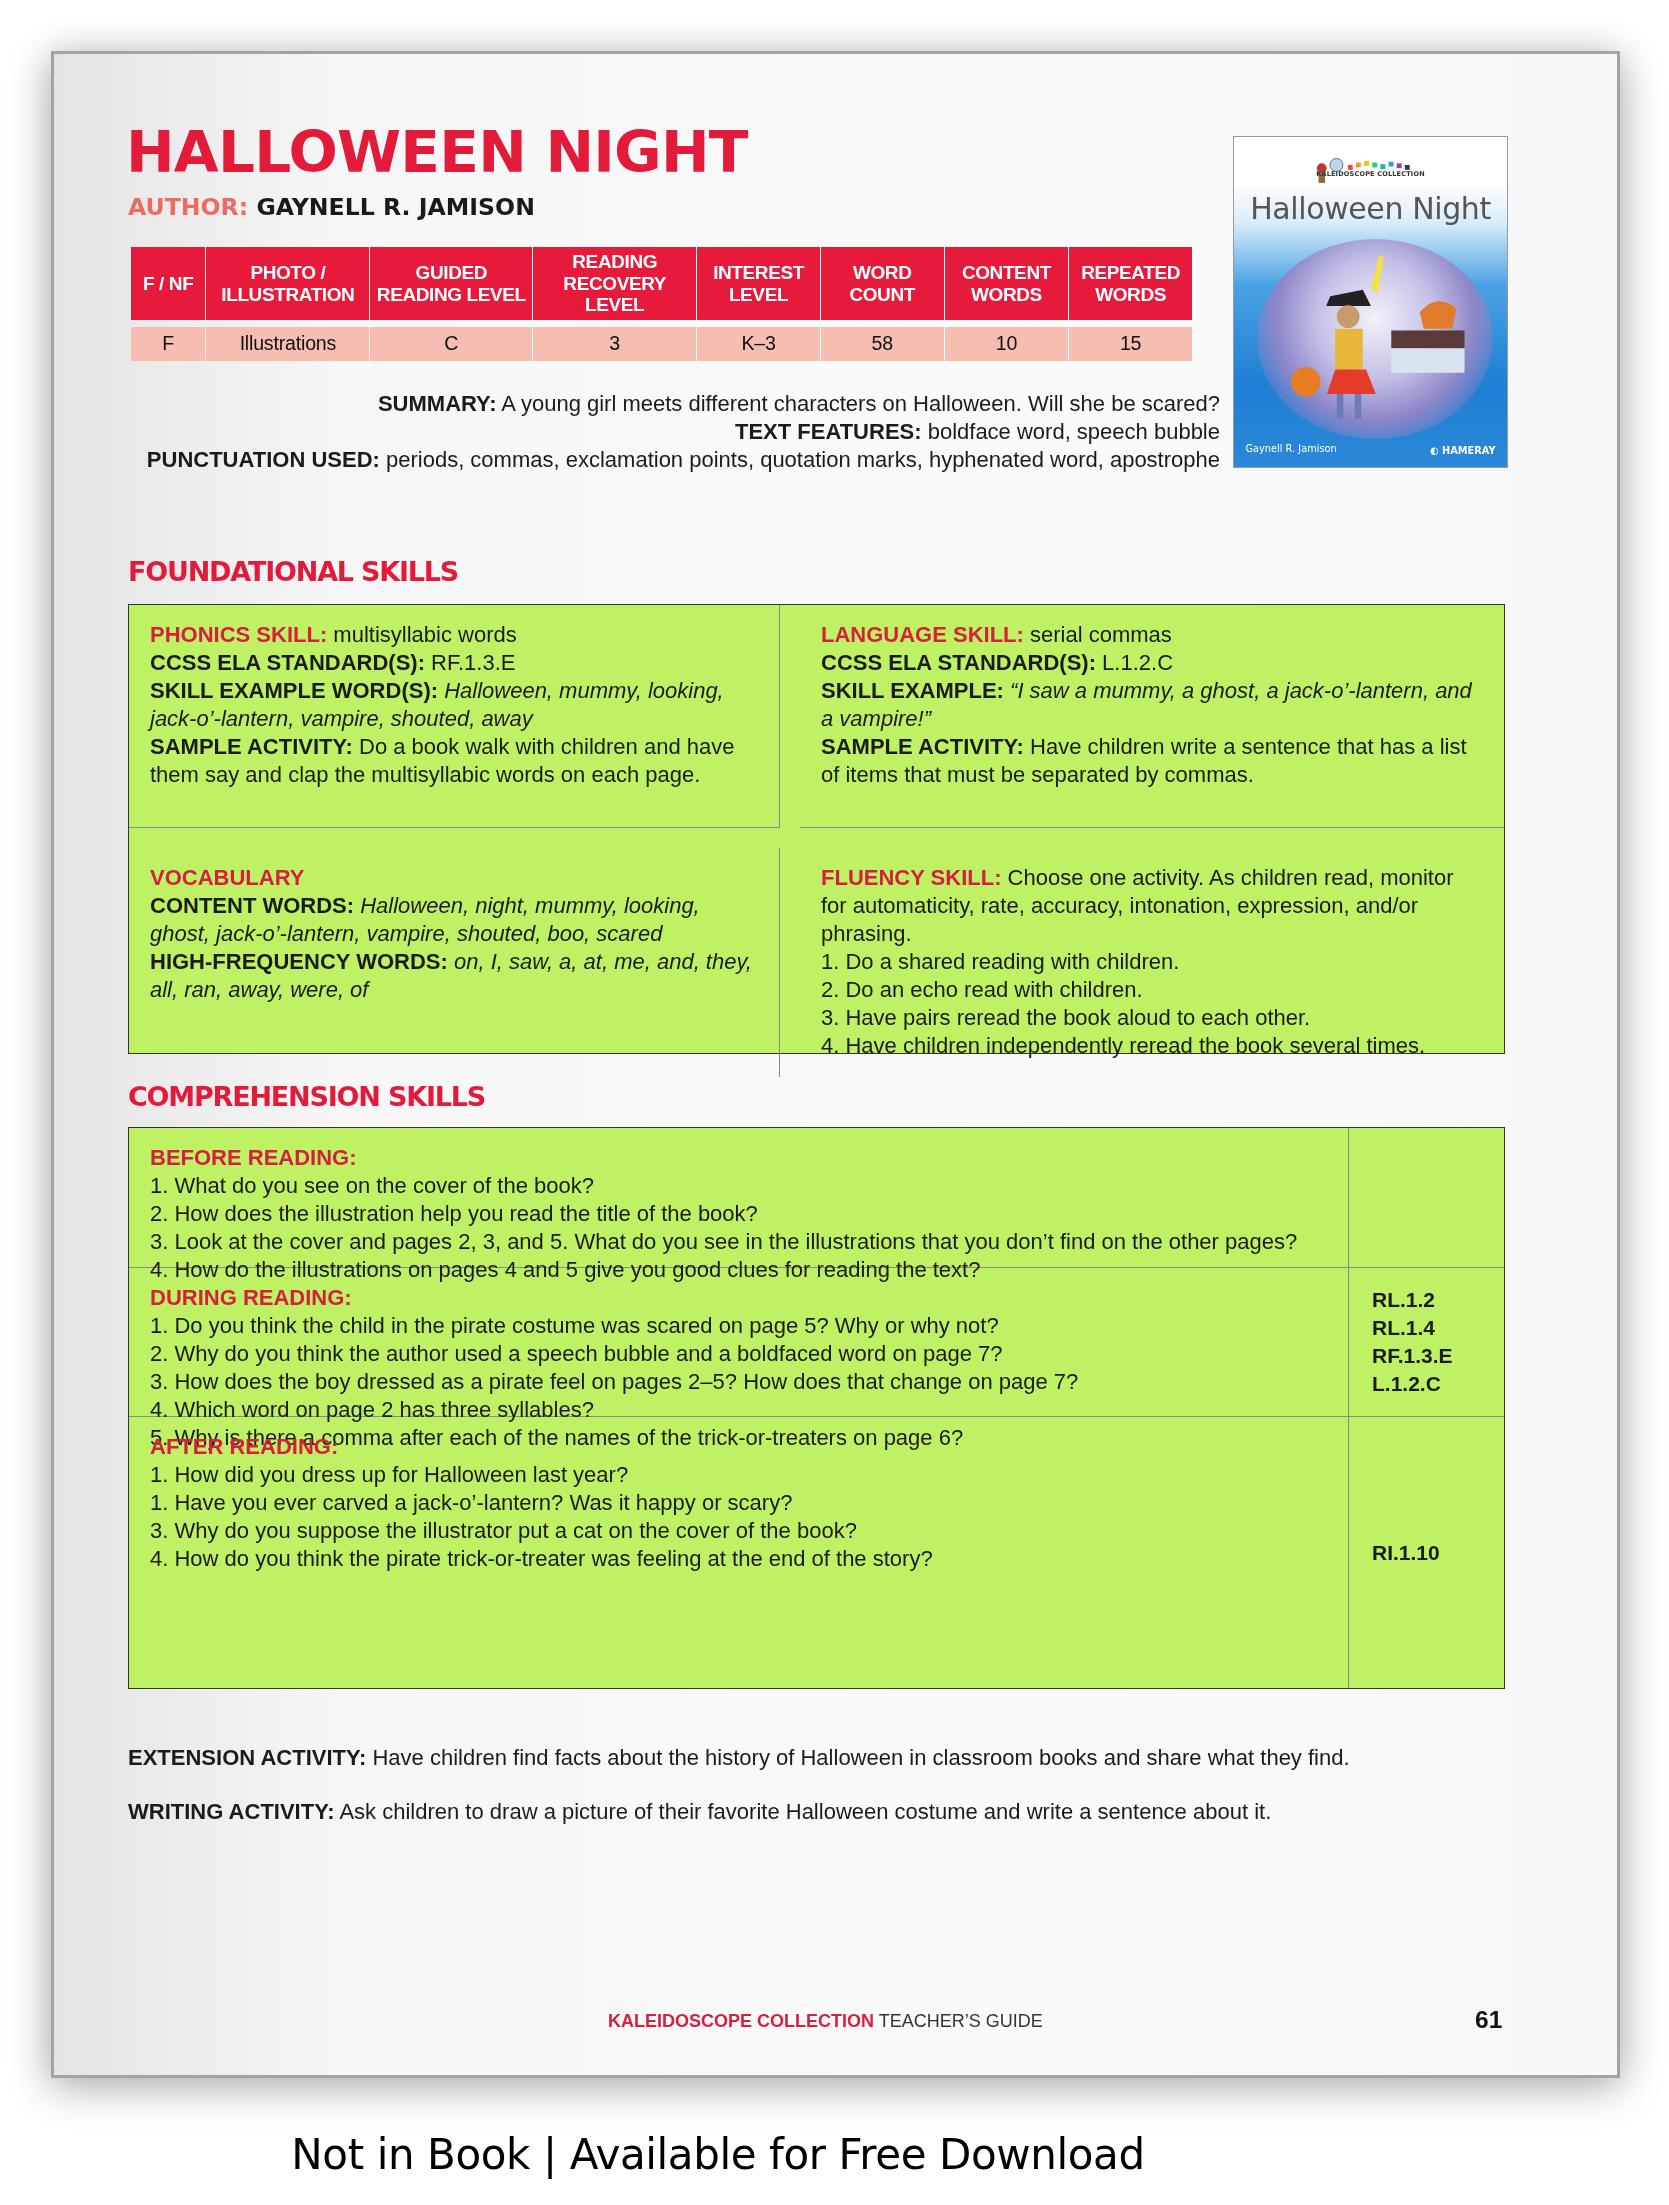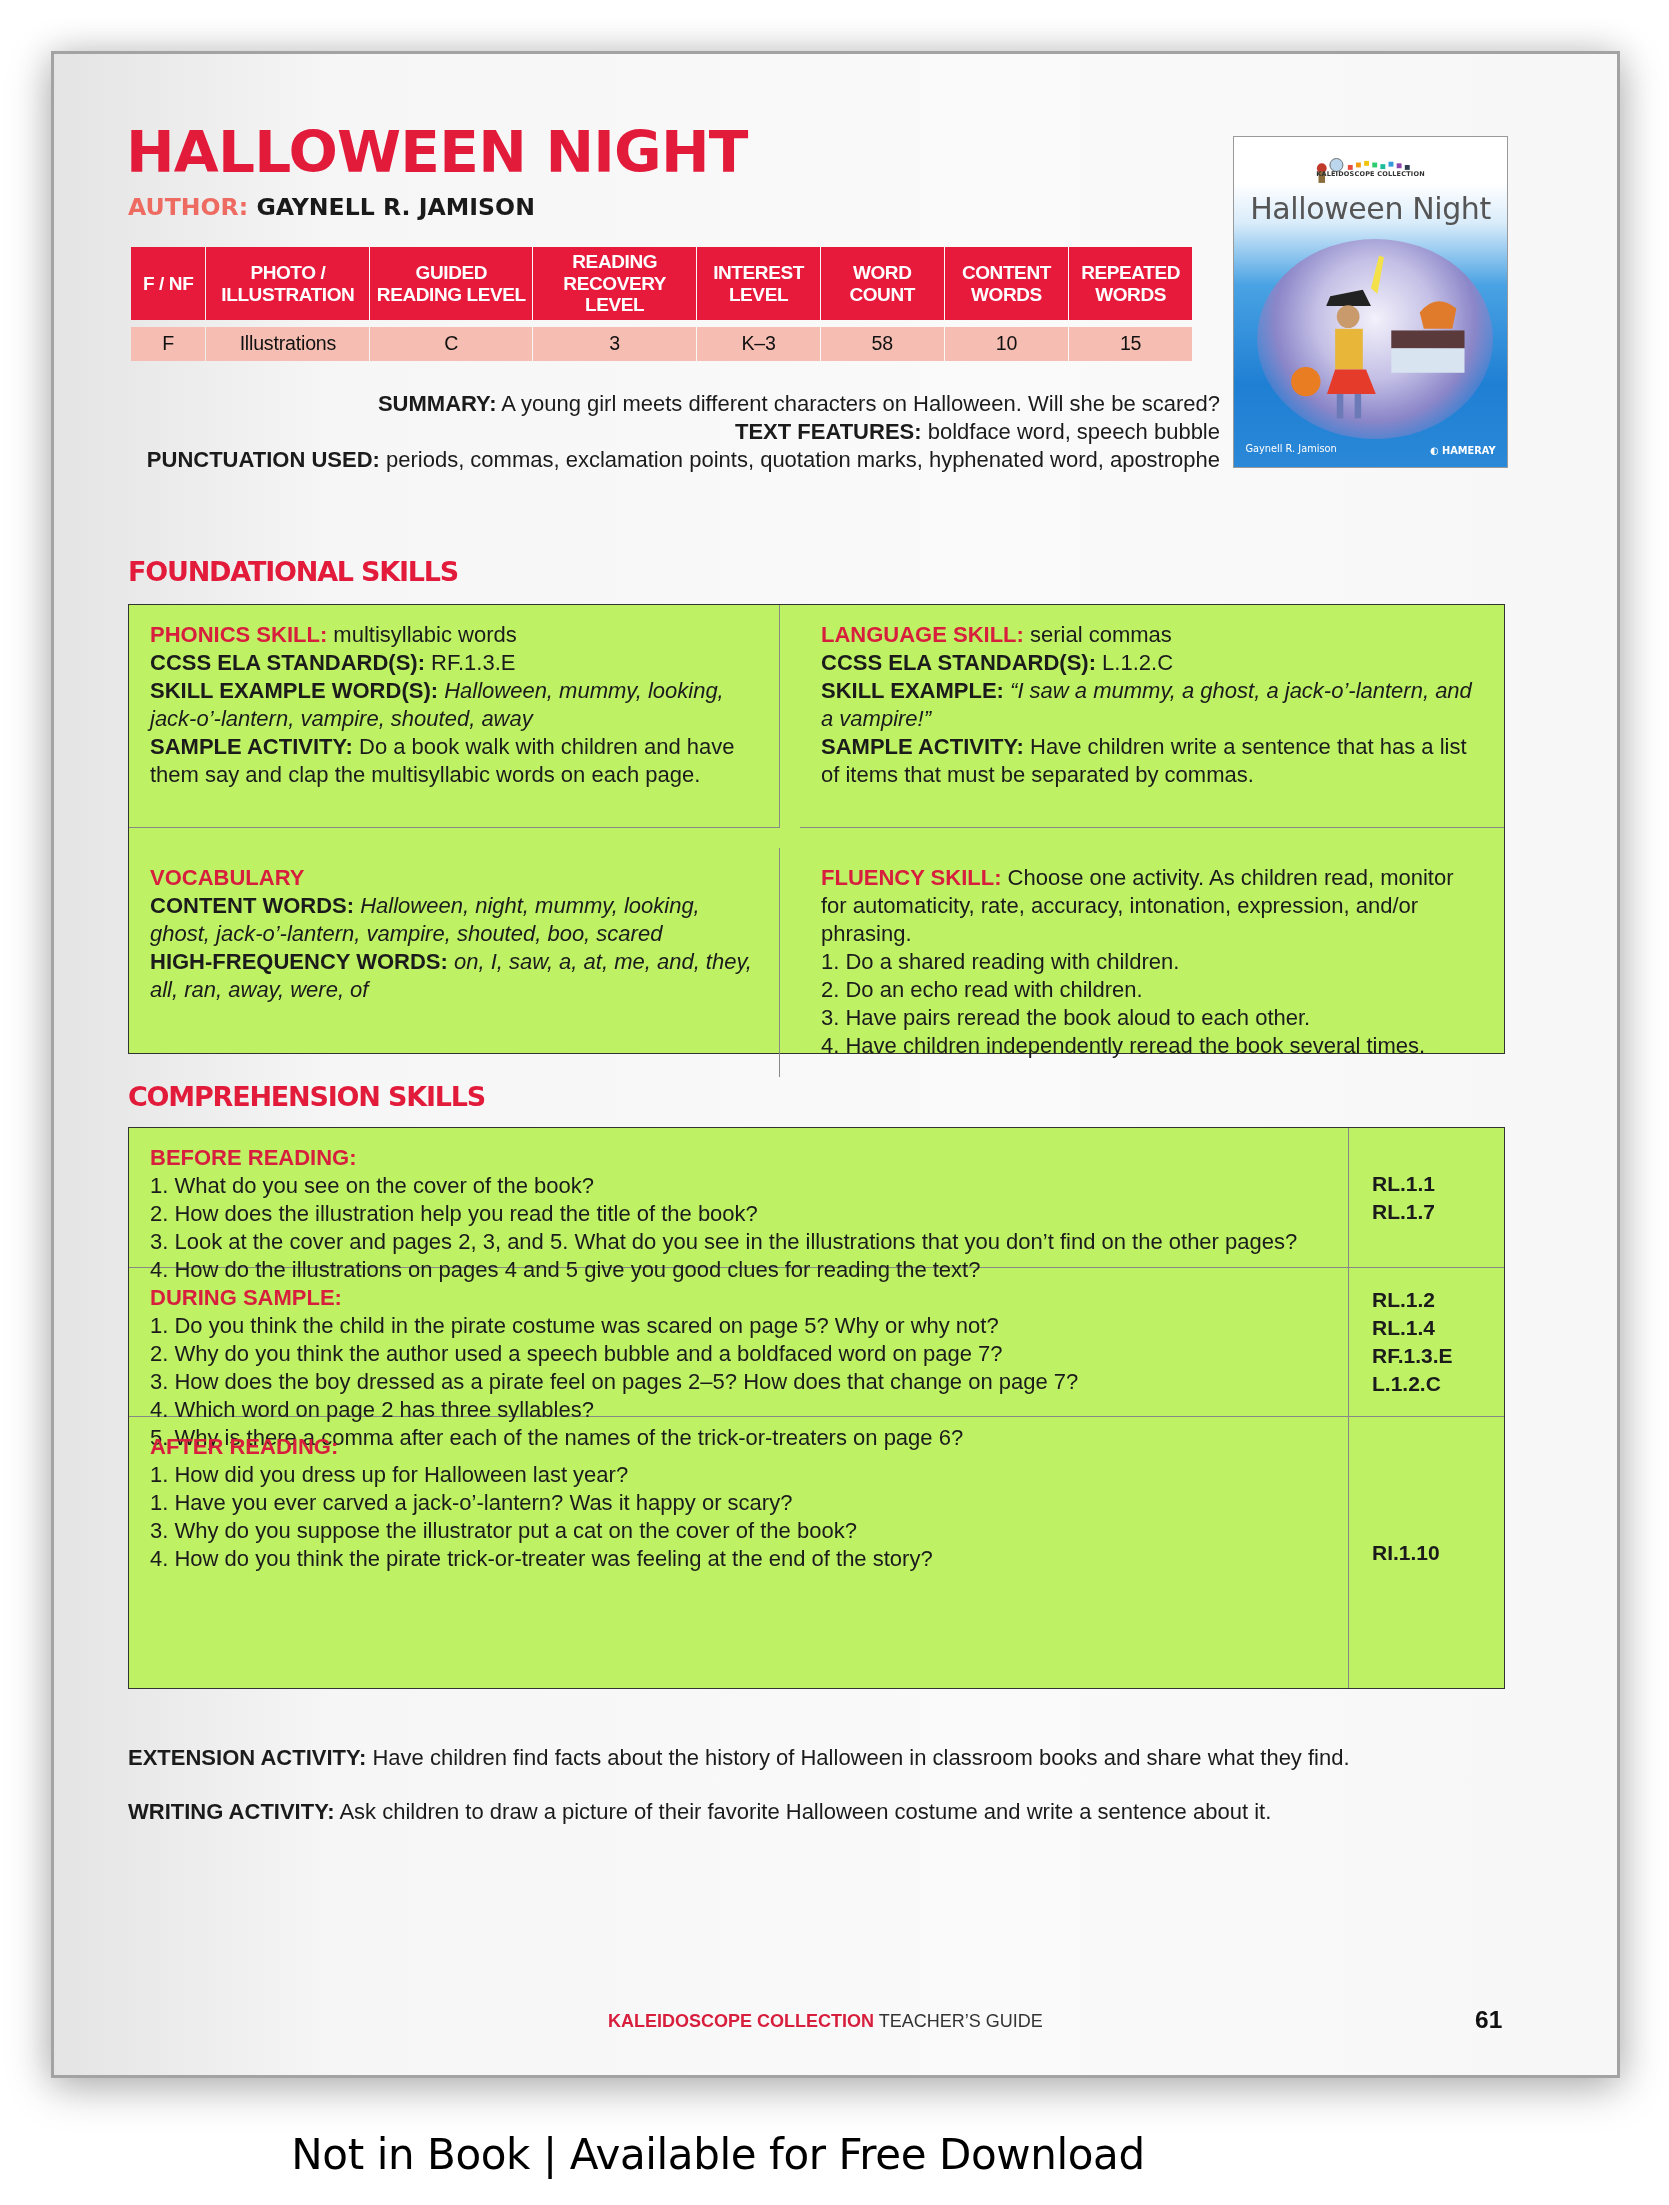--- a/index.html
+++ b/index.html
@@ -232,28 +232,24 @@
 
 <div class="comp">
   <div class="row" style="height:140px">
     <div class="qcol">
       <div class="red">BEFORE READING:</div>
       <div class="q">1. What do you see on the cover of the book?</div>
       <div class="q">2. How does the illustration help you read the title of the book?</div>
       <div class="q">3. Look at the cover and pages 2, 3, and 5. What do you see in the illustrations that you don’t find on the other pages?</div>
       <div class="q">4. How do the illustrations on pages 4 and 5 give you good clues for reading the text?</div>
     </div>
-    <div class="scol">
-      <div>RL.1.1</div>
-      <div>RL.1.7</div>
-    </div>
   </div>
   <div class="row" style="height:149px">
     <div class="qcol">
-      <div class="red">DURING SAMPLE:</div>
+      <div class="red">DURING READING:</div>
       <div class="q">1. Do you think the child in the pirate costume was scared on page 5? Why or why not?</div>
       <div class="q">2. Why do you think the author used a speech bubble and a boldfaced word on page 7?</div>
       <div class="q">3. How does the boy dressed as a pirate feel on pages 2–5? How does that change on page 7?</div>
       <div class="q">4. Which word on page 2 has three syllables?</div>
       <div class="q">5. Why is there a comma after each of the names of the trick-or-treaters on page 6?</div>
     </div>
     <div class="scol">
       <div>RL.1.2</div>
       <div>RL.1.4</div>
       <div>RF.1.3.E</div>

